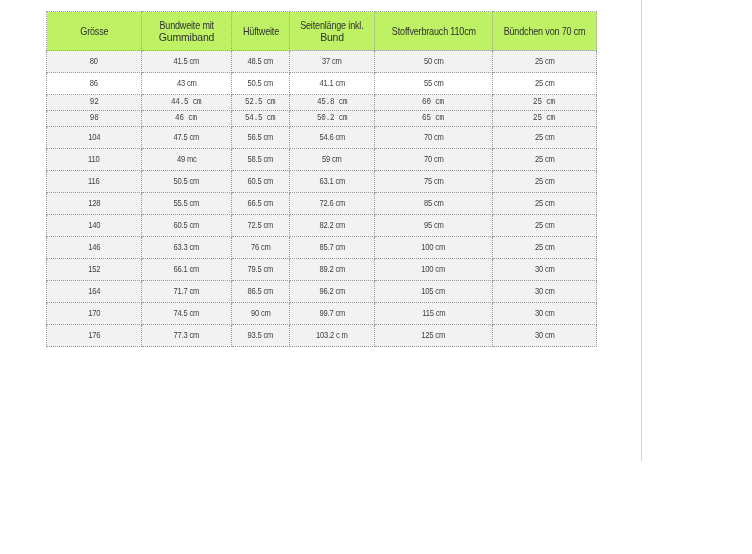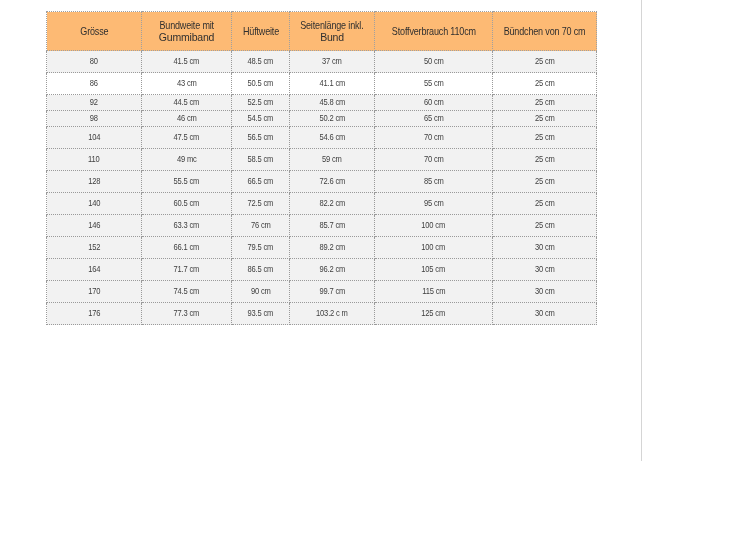--- a/index.html
+++ b/index.html
@@ -76,38 +76,38 @@
     text-underline-offset: 2px;
   }
   td.blank-top { background: #ffffff; }
 
   
   tr.head-row td {
     height: 38px;
     font-size: 10.5px;
     line-height: 12px;
     color: #2f2f2f;
-    background: #fdba74;
+    background: #bef264;
     border-color: #a0a0a0;
   }
   .hdr {
     display: inline-block;
     transform: scaleX(0.86);
     transform-origin: center center;
     white-space: nowrap;
   }
   .hdr2 { white-space: normal; }
 
   
   tr.data-row td {
     height: 21px;
     font-size: 9px;
     line-height: 11px;
   }
-  tr.data-row.tight td { height: 15px; }
+  tr.data-row.tight td { height: 15px; font-family: Liberation Mono, monospace; }
   tr.data-row.shaded td { background: #f2f2f2; }
   tr.data-row.plain  td { background: #ffffff; }
 
   .val {
     display: inline-block;
     transform: scaleX(0.84);
     transform-origin: center center;
     white-space: nowrap;
     color: #404040;
   }
@@ -186,20 +186,28 @@
         </tr>
         <tr class="data-row shaded">
           <td><span class="val">110</span></td>
           <td><span class="val">49 mc</span></td>
           <td><span class="val">58.5 cm</span></td>
           <td><span class="val">59 cm</span></td>
           <td><span class="val">70 cm</span></td>
           <td><span class="val">25 cm</span></td>
         </tr>
         <tr class="data-row shaded">
+          <td><span class="val">116</span></td>
+          <td><span class="val">50.5 cm</span></td>
+          <td><span class="val">60.5 cm</span></td>
+          <td><span class="val">63.1 cm</span></td>
+          <td><span class="val">75 cm</span></td>
+          <td><span class="val">25 cm</span></td>
+        </tr>
+        <tr class="data-row shaded">
           <td><span class="val">128</span></td>
           <td><span class="val">55.5 cm</span></td>
           <td><span class="val">66.5 cm</span></td>
           <td><span class="val">72.6 cm</span></td>
           <td><span class="val">85 cm</span></td>
           <td><span class="val">25 cm</span></td>
         </tr>
         <tr class="data-row shaded">
           <td><span class="val">140</span></td>
           <td><span class="val">60.5 cm</span></td>

